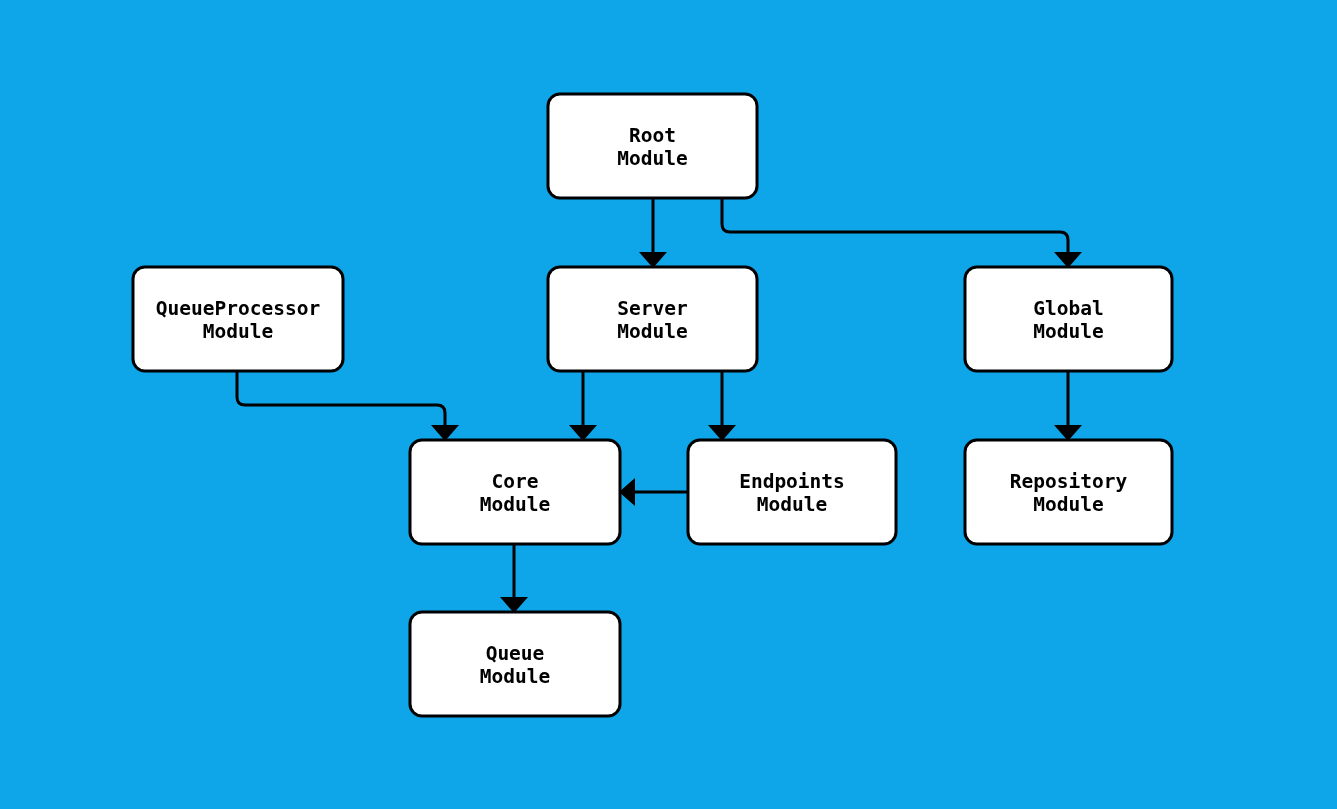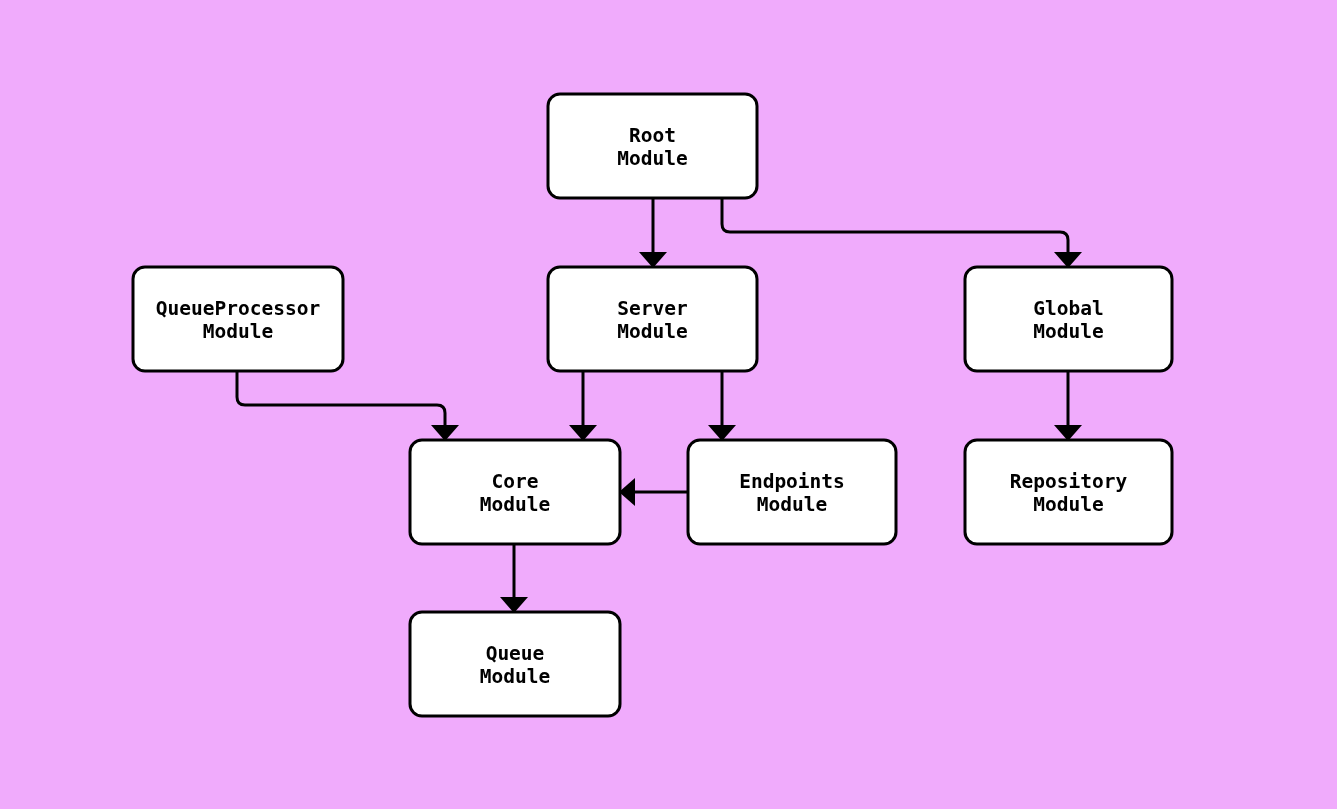--- a/index.html
+++ b/index.html
@@ -5,21 +5,21 @@
   html, body {
     margin: 0;
     padding: 0;
     background: #ffffff;
     font-family: "DejaVu Sans Mono", "Liberation Mono", monospace;
   }
   .canvas {
     position: relative;
     width: 1337px;
     height: 809px;
-    background: #f0abfc;
+    background: #0ea5e9;
     overflow: hidden;
     text-align: center;
   }
   svg { display: block; }
   .edge-path {
     fill: none;
     stroke-width: 3;
     stroke-linecap: butt;
     stroke-linejoin: round;
   }

